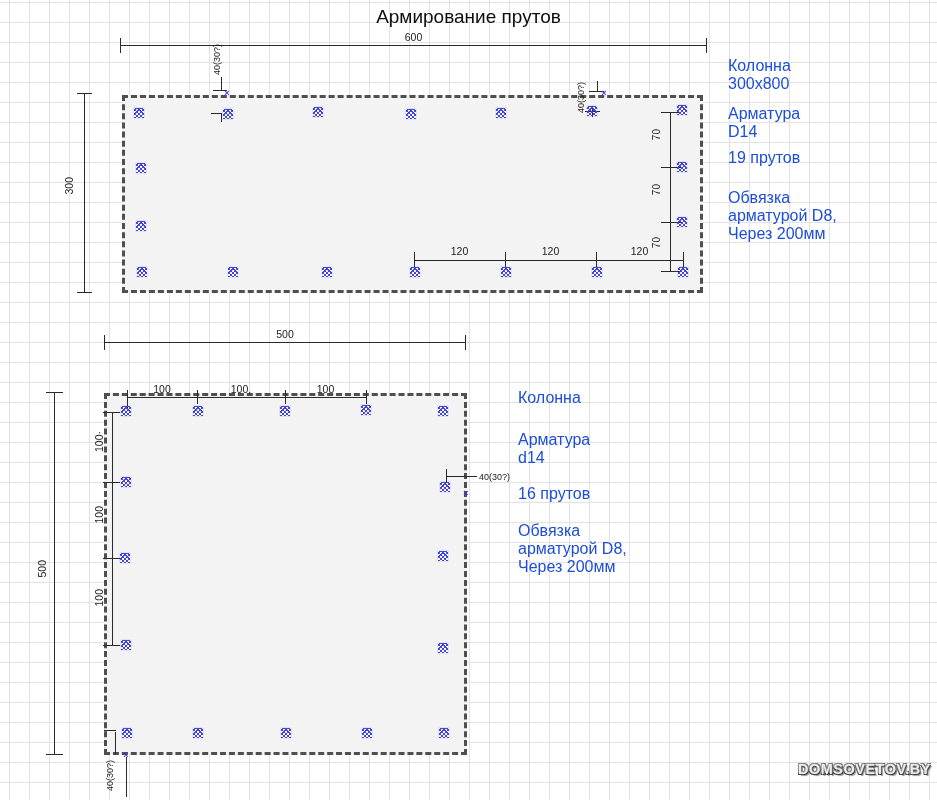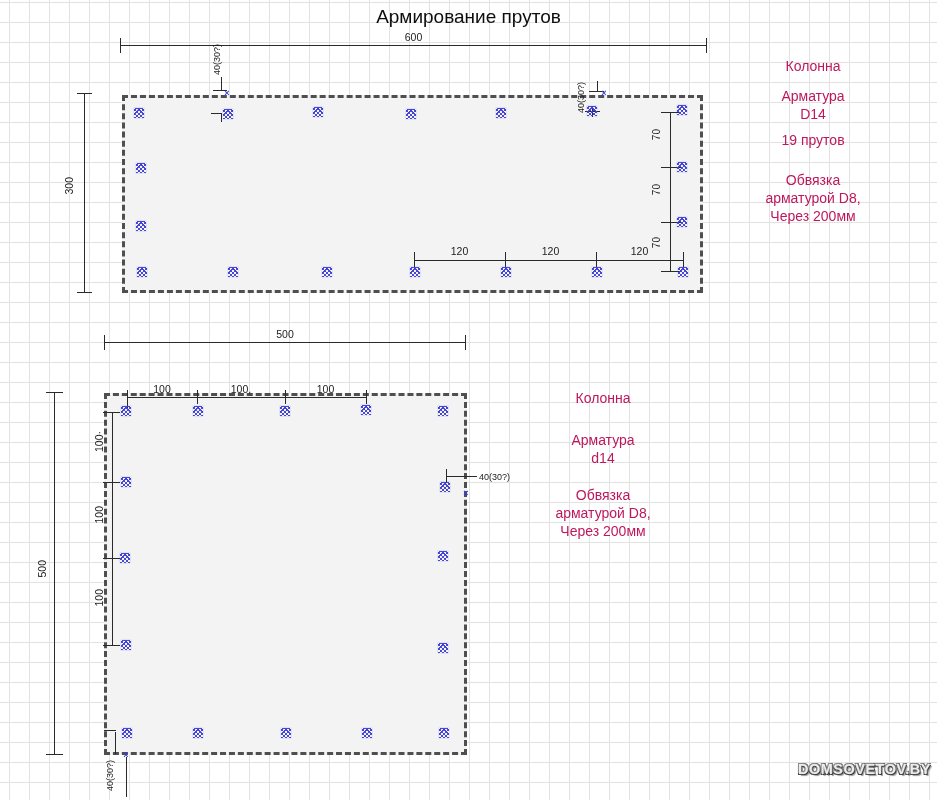--- a/index.html
+++ b/index.html
@@ -29,22 +29,22 @@
   .dlabel{
     position:absolute;font-size:10.5px;color:#1c1c1c;text-align:center;
     line-height:12px;white-space:nowrap;
   }
   .vlabel{
     position:absolute;writing-mode:vertical-rl;transform:rotate(180deg);
     font-size:10.5px;color:#1c1c1c;line-height:12px;white-space:nowrap;
   }
   .small{font-size:9px;}
   .info{
-    position:absolute;width:170px;text-align:center;font-size:14px;
-    line-height:18px;color:#be185d;
+    position:absolute;width:170px;text-align:left;font-size:16px;
+    line-height:18px;color:#1d4ed8;
   }
   .gap14{margin-top:12px;} .gap8{margin-top:8px;} .gap22{margin-top:22px;}
   .gap24{margin-top:24px;} .gap18{margin-top:18px;} .gap19{margin-top:19px;}
   .rebar-mark{
     position:absolute;width:10px;height:10px;transform:translate(-50%,-50%);
     background:
       repeating-linear-gradient(45deg, rgba(62,62,214,0.95) 0 1px, rgba(62,62,214,0) 1px 3px),
       repeating-linear-gradient(-45deg, rgba(62,62,214,0.95) 0 1px, rgba(62,62,214,0) 1px 3px);
     box-shadow:0 0 1px rgba(62,62,214,0.55);
   }
@@ -126,20 +126,21 @@
     <span class="rebar-mark" style="left: 415px; top: 272px;"></span>
     <span class="rebar-mark" style="left: 506px; top: 272px;"></span>
     <span class="rebar-mark" style="left: 597px; top: 272px;"></span>
     <span class="rebar-mark" style="left: 683px; top: 272px;"></span>
     <span class="blue-x" style="left: 227px; top: 93px;">×</span>
     <span class="blue-x" style="left: 604px; top: 93px;">×</span>
   </div>
 
 <div class="info" style="left:728px;top:57px;">
   <div>Колонна</div>
+  <div>300х800</div>
   <div class="gap14">Арматура</div>
   <div>D14</div>
   <div class="gap8">19 прутов</div>
   <div class="gap22">Обвязка</div>
   <div>арматурой D8,</div>
   <div>Через 200мм</div>
 </div>
 
 <div class="panel" style="left:104px;top:393px;width:363px;height:362px;"></div>
 
@@ -199,18 +200,19 @@
     <span class="rebar-mark" style="left: 367px; top: 733px;"></span>
     <span class="rebar-mark" style="left: 444px; top: 733px;"></span>
     <span class="blue-x" style="left: 126px; top: 755px;">×</span>
     <span class="blue-x" style="left: 466px; top: 493px;">×</span>
   </div>
 
 <div class="info" style="left:518px;top:389px;">
   <div>Колонна</div>
   <div class="gap24">Арматура</div>
   <div>d14</div>
+  <div class="gap18">16 прутов</div>
   <div class="gap19">Обвязка</div>
   <div>арматурой D8,</div>
   <div>Через 200мм</div>
 </div>
 
 <div class="watermark">DOMSOVETOV.BY</div>
 
 </body></html>

